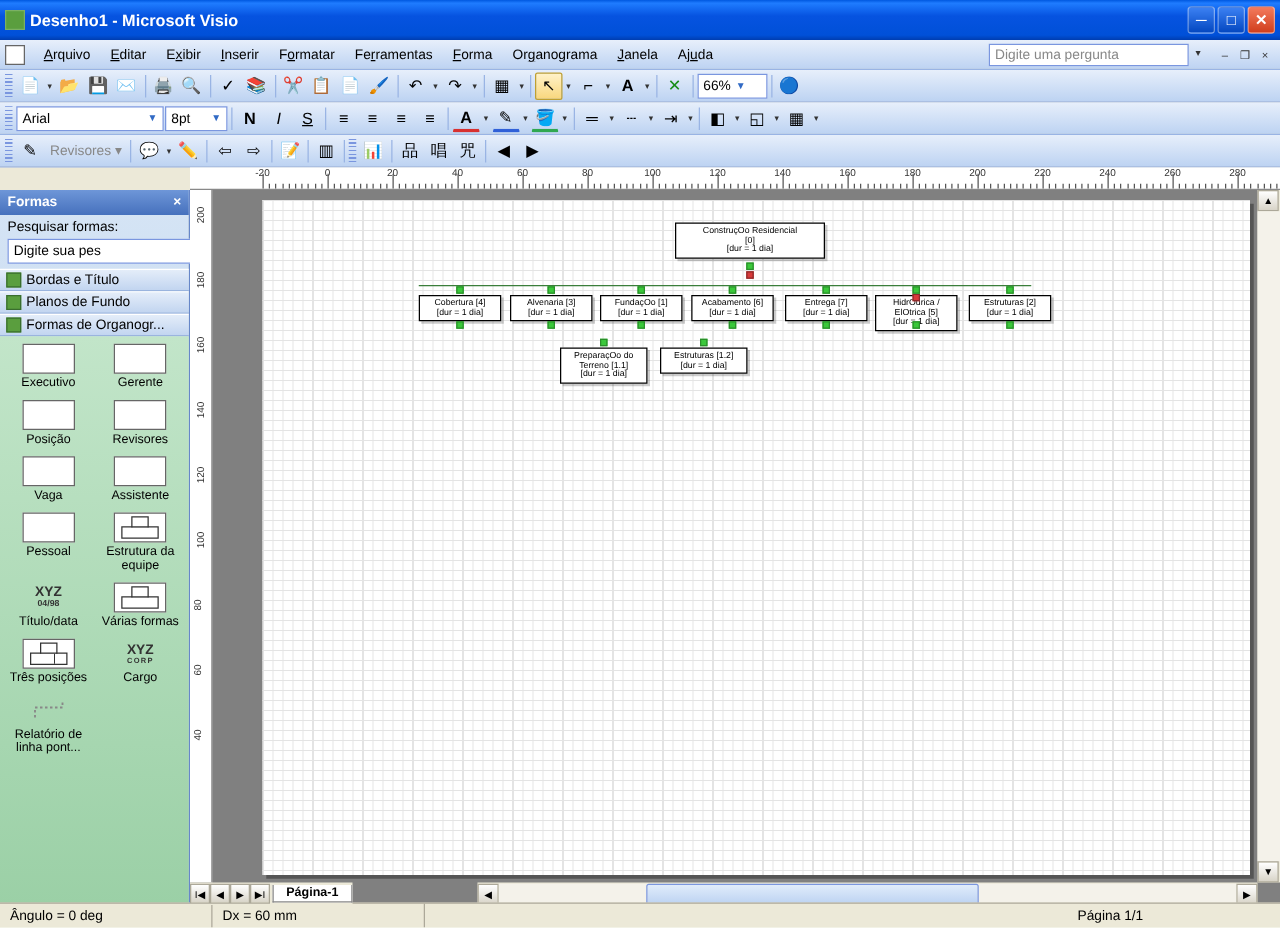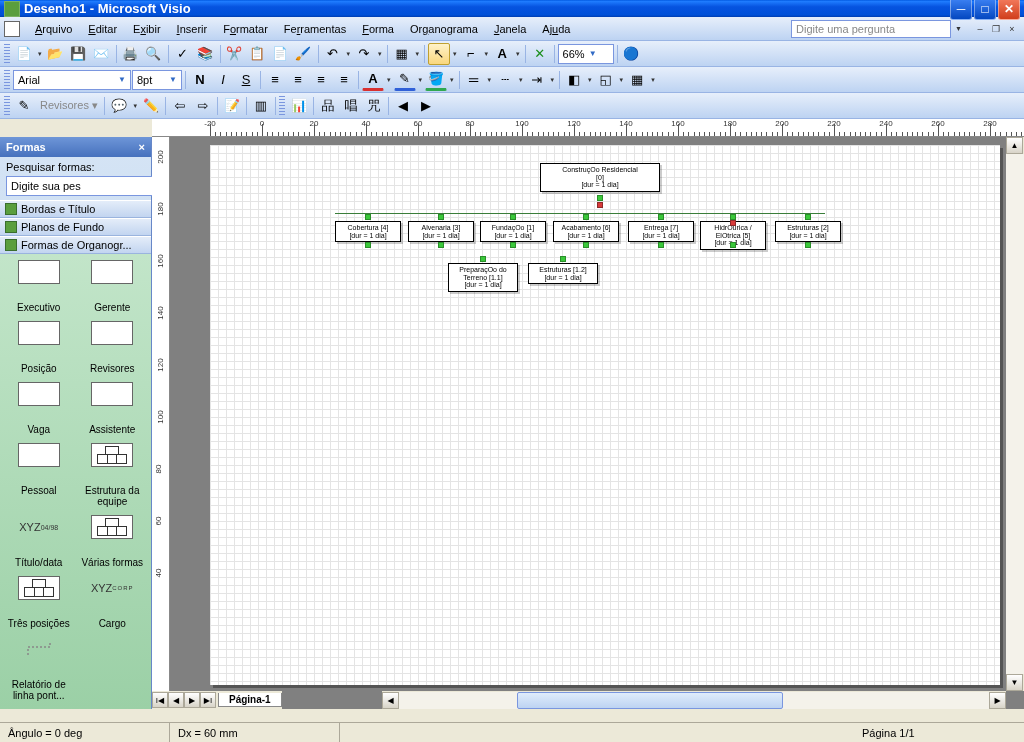--- a/index.html
+++ b/index.html
@@ -1,19 +1,19 @@
 <!DOCTYPE html>
 <html><head>
 <meta charset="utf-8">
 <style>
 * { box-sizing: border-box; margin: 0; padding: 0; font-family: Tahoma, sans-serif; }
 body { width: 1024px; height: 742px; overflow: hidden; background: #ece9d8; position: relative; }
 
 
-.titlebar { height: 17px; background: linear-gradient(to bottom, #0058e0 0%, #1f7cff 8%, #0653e0 40%, #0050d8 88%, #003db0 100%); display: flex; align-items: center; padding: 0 4px; color: white; }
+.titlebar { height: 32px; background: linear-gradient(to bottom, #0058e0 0%, #1f7cff 8%, #0653e0 40%, #0050d8 88%, #003db0 100%); display: flex; align-items: center; padding: 0 4px; color: white; }
 .titlebar .icon { width: 16px; height: 16px; background: #5a9e3e; margin-right: 4px; border: 1px solid #fff3; }
 .titlebar .title { font-size: 13px; font-weight: bold; flex: 0 0 auto; }
 .titlebar .spacer { flex: 1; }
 .win-btns { display: flex; gap: 2px; }
 .win-btn { width: 22px; height: 22px; border-radius: 3px; display: flex; align-items: center; justify-content: center; font-family: Arial; font-size: 12px; font-weight: bold; color: white; border: 1px solid #fff6; }
 .win-min, .win-max { background: linear-gradient(to bottom, #3c81f3, #0347c0); }
 .win-close { background: linear-gradient(to bottom, #f37a5c, #d03e1c); }
 
 
 .menubar { height: 24px; background: linear-gradient(to bottom, #e7effb, #bdd3f2); display: flex; align-items: center; padding: 0 4px; font-size: 11px; gap: 2px; border-bottom: 1px solid #99b4e4; }
@@ -49,23 +49,23 @@
 .shapes-header { height: 20px; background: linear-gradient(to bottom,#6e96d8,#4671bd); color: white; font-size: 11px; font-weight: bold; padding: 3px 6px; display: flex; align-items: center; justify-content: space-between; }
 .shapes-header .x { font-family: Arial; cursor: pointer; }
 .search-area { padding: 4px 6px; font-size: 11px; }
 .search-row { display: flex; gap: 3px; margin-top: 3px; }
 .search-input { flex: 1; height: 20px; border: 1px solid #7a96df; background: white; font-size: 11px; padding: 0 4px; }
 .go-btn { width: 22px; height: 20px; background: #3a8e3a; color: white; display: flex; align-items: center; justify-content: center; font-size: 12px; font-weight: bold; border: 1px solid #2a6e2a; }
 .stencil-bar { height: 18px; background: linear-gradient(to bottom,#e4edf9,#c2d5f0); border-top: 1px solid #fff; border-bottom: 1px solid #9ab4de; font-size: 11px; padding: 1px 5px; display: flex; align-items: center; gap: 4px; cursor: default; }
 .stencil-bar .sicon { width: 12px; height: 12px; background: #5a9e3e; border: 1px solid #3a6e2e; }
 .stencil-content { flex: 1; background: linear-gradient(to bottom,#c2e5c9,#9bd0a6); padding: 6px 4px; overflow: hidden; }
 .shape-grid { display: grid; grid-template-columns: 1fr 1fr; gap: 8px 4px; }
-.shape-item { display: flex; flex-direction: column; align-items: center; font-size: 10px; text-align: center; cursor: grab; gap: 18px; }
+.shape-item { display: flex; flex-direction: column; align-items: center; font-size: 10px; text-align: center; cursor: grab; gap: 2px; }
 .shape-thumb { width: 42px; height: 24px; background: #fff; border: 1px solid #666; display: flex; align-items: center; justify-content: center; font-size: 8px; position: relative; }
-.shape-thumb.xyz { background: none; border: none; font-weight: normal; font-size: 11px; color: #333; flex-direction: row; line-height: 1; }
+.shape-thumb.xyz { background: none; border: none; font-weight: bold; font-size: 11px; color: #333; flex-direction: column; line-height: 1; }
 .shape-thumb.conn { background: none; border: none; }
 .shape-thumb.tree::before { content:""; width:12px; height:8px; border:1px solid #333; position:absolute; top:2px; }
 .shape-thumb.tree::after { content:""; width:28px; height:8px; border:1px solid #333; position:absolute; bottom:2px; background: linear-gradient(to right,#fff 33%,#333 33% 34%,#fff 34% 66%,#333 66% 67%,#fff 67%); }
 
 
 .canvas-wrap { flex: 1; position: relative; background: #808080; overflow: hidden; }
 .ruler-v { position: absolute; left: 0; top: 0; width: 18px; bottom: 18px; background: #fff; border-right: 1px solid #888; font-size: 8px; }
 .ruler-v .num { position: absolute; left: 2px; transform: translateY(-50%) rotate(-90deg); transform-origin: center; color: #333; white-space: nowrap; }
 .canvas-scroll { position: absolute; left: 18px; right: 18px; top: 0; bottom: 18px; background: #808080; overflow: hidden; }
 .page { position: absolute; left: 40px; top: 8px; width: 790px; height: 540px; background: #fff; box-shadow: 3px 3px 0 #0005; }

